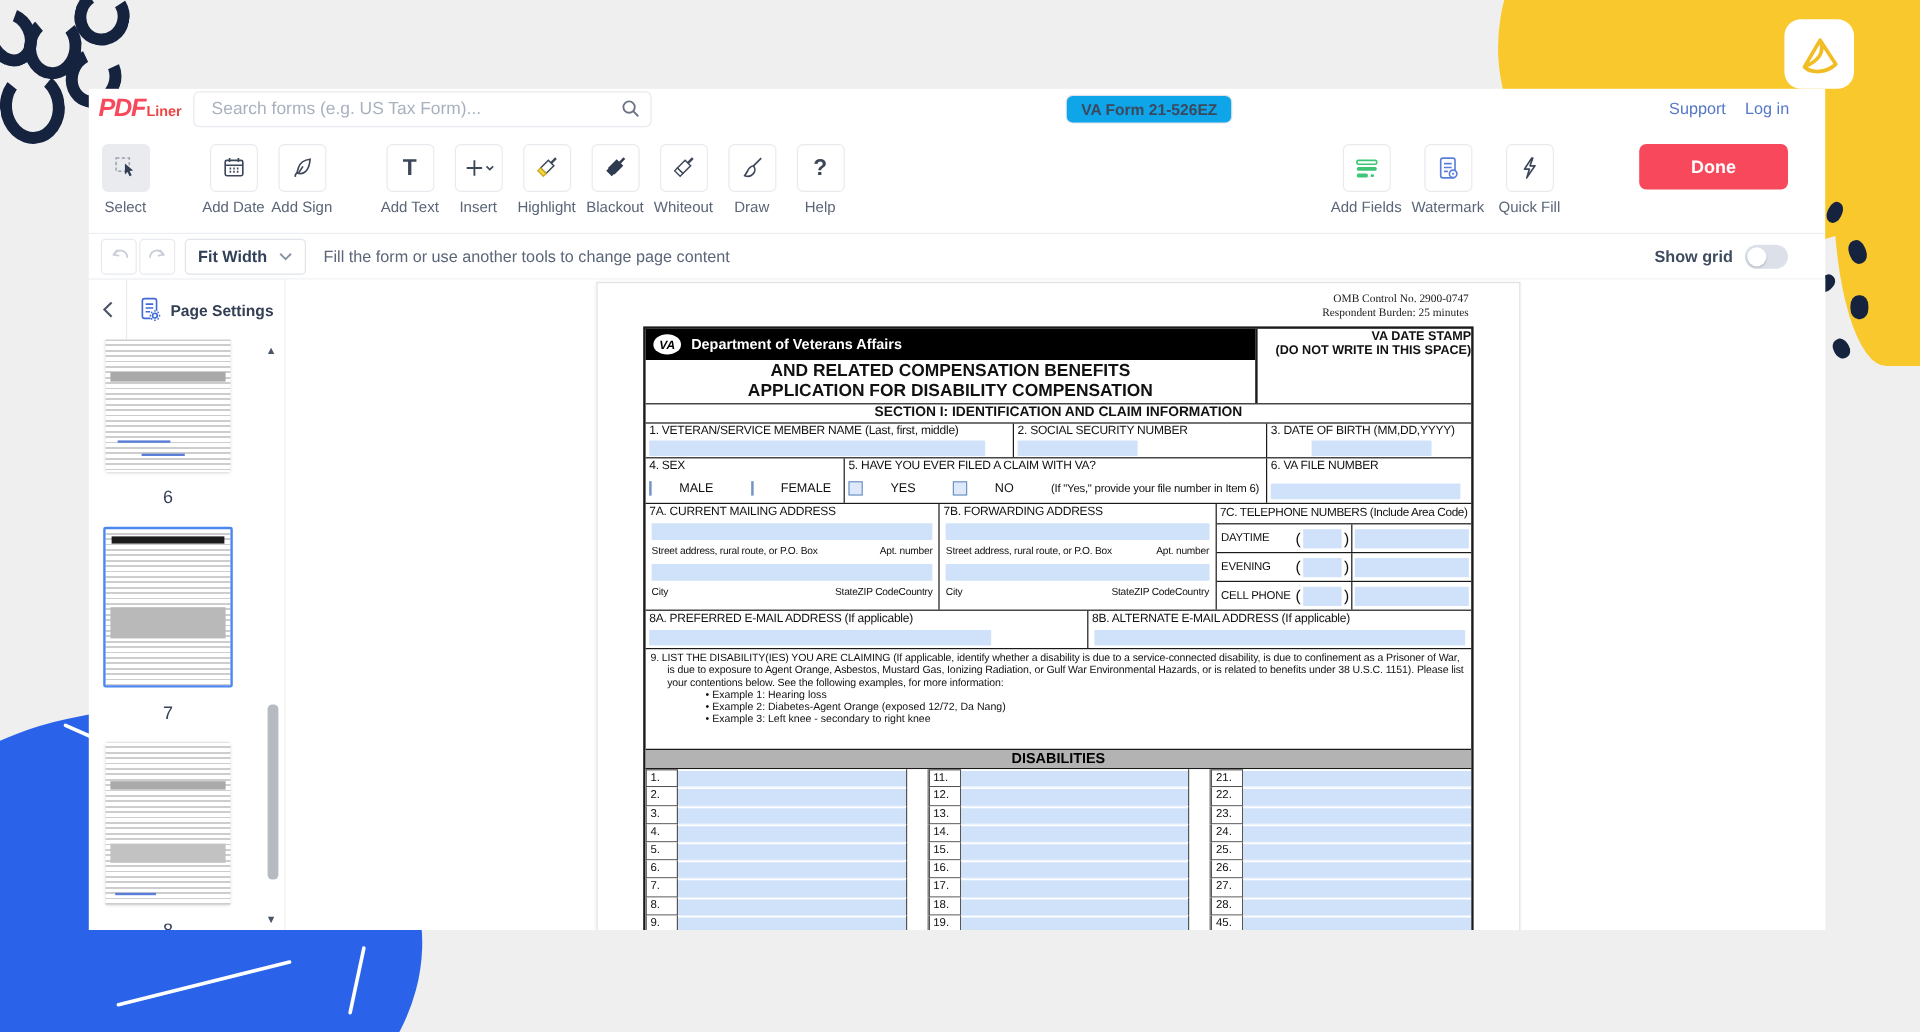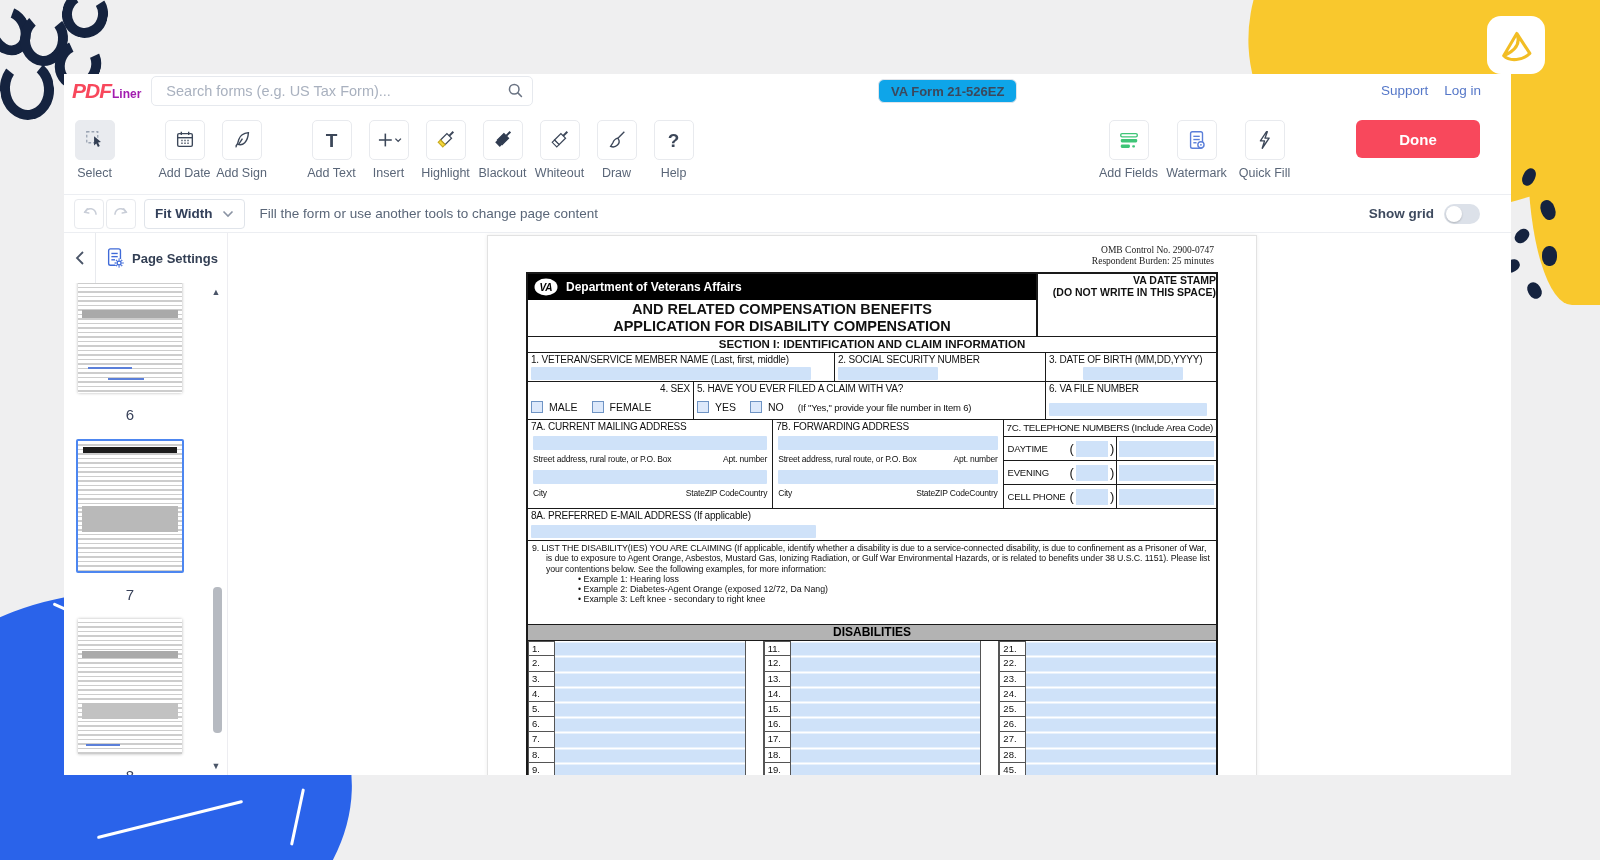--- a/index.html
+++ b/index.html
@@ -8,27 +8,27 @@
   
   .decor{position:absolute;z-index:0;}
   .ushape{border:10px solid #15233f;border-top-color:transparent;border-radius:50%;background:transparent;}
   .blob-yellow1{left:1248px;top:-150px;width:420px;height:360px;background:#f9c82d;border-radius:48% 4% 10% 52%;transform:rotate(-16deg);}
   .blob-yellow2{left:1528px;top:40px;width:80px;height:265px;background:#f9c82d;border-radius:0 0 0 55%;}
   .white-icon-card{left:1487px;top:16px;width:58px;height:58px;background:#fff;border-radius:14px;display:flex;align-items:center;justify-content:center;}
   .dab{background:#15233f;border-radius:45%;}
   .blob-blue{left:-130px;top:592px;width:480px;height:390px;background:#2a63ea;border-radius:48% 52% 46% 54%;transform:rotate(-12deg);}
   .wstroke{background:#fff;border-radius:3px;}
   
-  .app{position:absolute;left:64px;top:74px;width:1447px;height:701px;background:#fff;z-index:2;
+  .app{position:absolute;left:74px;top:74px;width:1447px;height:701px;background:#fff;z-index:2;
        display:flex;flex-direction:column;}
   
   .app-header{height:33px;display:flex;align-items:center;position:relative;padding-left:8px;flex:0 0 auto;}
   .logo{display:flex;align-items:baseline;cursor:pointer;}
   .logo-pdf{font-size:21px;font-weight:bold;color:#f8485c;letter-spacing:-1px;font-style:italic;}
-  .logo-liner{font-size:12px;font-weight:bold;color:#a21caf;margin-left:1px;}
+  .logo-liner{font-size:12px;font-weight:bold;color:#ef4444;margin-left:1px;}
   .search-box{margin-left:10px;width:360px;height:28px;border:1px solid #e6e9ee;border-radius:5px;display:flex;align-items:center;padding:0 8px 0 12px;}
   .search-box input{border:none;outline:none;flex:1;font-size:14.5px;color:#3a4458;font-family:"Liberation Sans",sans-serif;background:transparent;}
   .search-box input::placeholder{color:#a9b1bf;}
   .form-badge{position:absolute;left:814px;top:5px;height:22px;padding:0 12px;border:1px solid #e0e4ea;border-radius:6px;
               display:flex;align-items:center;font-size:13px;font-weight:bold;color:#3c485c;background:#0ea5e9;}
   .header-links{margin-left:auto;margin-right:30px;display:flex;gap:16px;font-size:13.5px;color:#5577c8;}
   .header-links span{cursor:pointer;}
   
   .toolbar{height:74px;display:flex;align-items:flex-start;padding:13px 31px 0 2px;flex:0 0 auto;}
   .tool{width:57px;display:flex;flex-direction:column;align-items:center;cursor:pointer;}
@@ -84,21 +84,21 @@
   .fhdr-left{width:508px;}
   .banner{height:26px;background:#000;color:#fff;display:flex;align-items:center;gap:8px;padding-left:6px;font-size:12px;font-weight:bold;}
   .ftitle{text-align:center;font-weight:bold;font-size:14.5px;line-height:17px;padding:1px 0;}
   .important{border-top:1px solid #1a1a1a;font-family:"Liberation Serif",serif;font-size:11px;padding:1px 4px;white-space:nowrap;}
   .stampbox{flex:1;border-left:2px solid #1a1a1a;text-align:right;font-weight:bold;font-size:10.5px;line-height:12px;padding-top:0;}
   .sechdr{border-top:1px solid #1a1a1a;text-align:center;font-weight:bold;font-size:11.5px;height:15px;line-height:15px;}
   .cell{padding:1px 3px;box-sizing:border-box;}
   .cell + .cell{border-left:1px solid #1a1a1a;}
   .flabel{font-size:10px;line-height:12px;letter-spacing:-0.2px;white-space:nowrap;}
   .finput{background:#cfe2f9;height:13px;border-radius:1px;cursor:text;}
-  .cbline{display:flex;align-items:center;gap:6px;margin-top:6px;}
+  .cbline{display:flex;align-items:center;gap:23px;margin-top:6px;}
   .cb{width:12px;height:12px;background:#dde9fb;border:1.5px solid #6f94c4;box-sizing:border-box;cursor:pointer;}
   .cbl{font-size:10.5px;margin-right:8px;}
   .note{font-size:9.5px;letter-spacing:-0.2px;}
   .capline{display:flex;justify-content:space-between;font-size:8.5px;padding:0 2px;line-height:11px;letter-spacing:-0.2px;}
   .capline2{display:flex;font-size:8.5px;padding:0 2px;line-height:11px;letter-spacing:-0.2px;}
   .capline2 .sp{margin-left:auto;}
   .capline2 .sp2{}
   .telhdr{height:16px;line-height:16px;padding:0 3px;font-size:9.8px;letter-spacing:-0.3px;white-space:nowrap;}
   .telrow{display:flex;align-items:center;border-top:1px solid #1a1a1a;height:23px;}
   .tel-label{width:60px;padding-left:4px;font-size:9.5px;letter-spacing:-0.2px;}
@@ -426,21 +426,21 @@
                 <div class="flabel">2. SOCIAL SECURITY NUMBER</div>
                 <div class="finput" style="width:100px;margin-top:1px;"></div>
               </div>
               <div class="cell" style="flex:1;">
                 <div class="flabel">3. DATE OF BIRTH (MM,DD,YYYY)</div>
                 <div class="finput" style="width:100px;margin-left:34px;margin-top:1px;"></div>
               </div>
             </div>
 
             <div class="vrow" style="height:37px;">
-              <div class="cell" style="width:165px;text-align:right;">
+              <div class="cell" style="width:165px;">
                 <div class="flabel">4. SEX</div>
                 <div class="cbline">
                   <span class="cb"></span>
                     <span class="cbl">MALE</span>
                   <span class="cb"></span>
                     <span class="cbl">FEMALE</span>
                 </div>
               </div>
               <div class="cell" style="width:352px;">
                 <div class="flabel">5. HAVE YOU EVER FILED A CLAIM WITH VA?</div>
@@ -519,20 +519,24 @@
                     </span>
                 </div>
               </div>
             </div>
 
             <div class="vrow" style="height:31px;">
               <div class="cell" style="width:368px;">
                 <div class="flabel">8A. PREFERRED E-MAIL ADDRESS (If applicable)</div>
                 <div class="finput" style="width:285px;margin-top:3px;"></div>
               </div>
+              <div class="cell" style="flex:1;">
+                <div class="flabel">8B. ALTERNATE E-MAIL ADDRESS (If applicable)</div>
+                <div class="finput" style="margin:3px 2px 0 2px;"></div>
+              </div>
             </div>
 
             <div class="f9block">
               <div class="f9text">9. LIST THE DISABILITY(IES) YOU ARE CLAIMING (If applicable, identify whether a disability is due to a service-connected disability, is due to confinement as a Prisoner of War, is due to exposure to Agent Orange, Asbestos, Mustard Gas, Ionizing Radiation, or Gulf War Environmental Hazards, or is related to benefits under 38 U.S.C. 1151). Please list your contentions below. See the following examples, for more information:</div>
               <div class="f9ex"><span>•</span> <span>Example 1: Hearing loss</span></div>
               <div class="f9ex"><span>•</span> <span>Example 2: Diabetes-Agent Orange (exposed 12/72, Da Nang)</span></div>
               <div class="f9ex"><span>•</span> <span>Example 3: Left knee - secondary to right knee</span></div>
             </div>
 
             <div class="dishdr">DISABILITIES</div>

